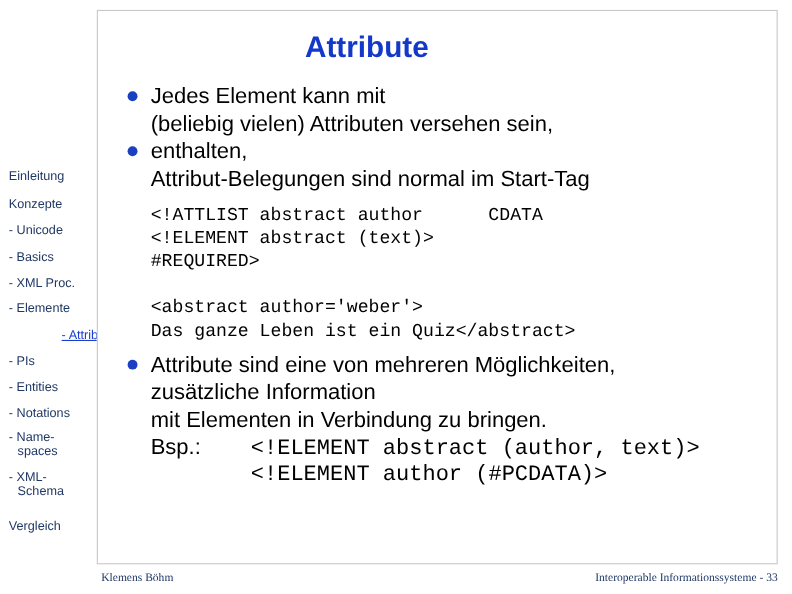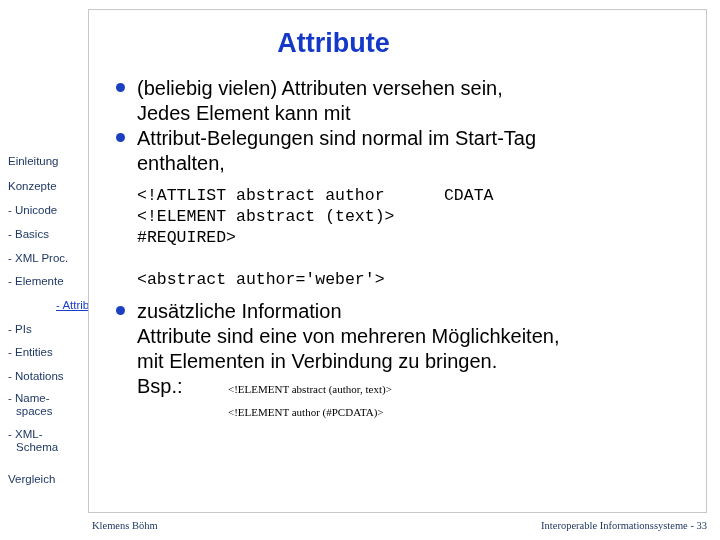--- a/index.html
+++ b/index.html
@@ -122,22 +122,22 @@
   }
   .bsp-label {
     font-size: 20px;
     line-height: 25px;
     font-family: "Liberation Sans", sans-serif;
     color: #000;
     width: 91px;
     flex: 0 0 91px;
   }
   .bsp-code {
-    font-family: Liberation Serif, serif;
-    font-size: 11px;
+    font-family: Liberation Mono, monospace;
+    font-size: 20px;
     line-height: 23px;
     white-space: pre;
   }
 
   
   .footer-text {
     position: absolute;
     color: #1f3864;
     font-size: 10.5px;
     font-family: "Liberation Serif", serif;
@@ -168,51 +168,52 @@
   </div>
 
 <div id="content-frame"></div>
 
 <div id="slide-title">Attribute</div>
 
 <div id="body-area">
 
   <div class="bullet-row">
     <span class="bullet-dot"></span>
+    <div class="btext">Jedes Element kann mit</div>
     <div class="btext">(beliebig vielen) Attributen versehen sein,</div>
-    <div class="btext">Jedes Element kann mit</div>
   </div>
 
   <div class="bullet-row">
     <span class="bullet-dot"></span>
+    <div class="btext">enthalten,</div>
     <div class="btext">Attribut-Belegungen sind normal im Start-Tag</div>
-    <div class="btext">enthalten,</div>
   </div>
 
 
   <div class="gap-sm"></div>
 
   <div class="code-block">
     <div class="code">&lt;!ATTLIST abstract author      CDATA</div>
     <div class="code">&lt;!ELEMENT abstract (text)&gt;</div>
     <div class="code">#REQUIRED&gt;</div>
   </div>
 
   <div class="gap-md"></div>
 
   <div class="code-block">
     <div class="code">&lt;abstract author='weber'&gt;</div>
+    <div class="code">Das ganze Leben ist ein Quiz&lt;/abstract&gt;</div>
   </div>
 
   <div class="gap-sm"></div>
 
   <div class="bullet-row">
     <span class="bullet-dot"></span>
+    <div class="btext">Attribute sind eine von mehreren Möglichkeiten,</div>
     <div class="btext">zusätzliche Information</div>
-    <div class="btext">Attribute sind eine von mehreren Möglichkeiten,</div>
     <div class="btext">mit Elementen in Verbindung zu bringen.</div>
     <div class="bsp-line">
       <span class="bsp-label">Bsp.:</span>
       <span class="bsp-code">&lt;!ELEMENT abstract (author, text)&gt;</span>
     </div>
     <div class="bsp-line">
       <span class="bsp-label"></span>
       <span class="bsp-code">&lt;!ELEMENT author (#PCDATA)&gt;</span>
     </div>
   </div>

